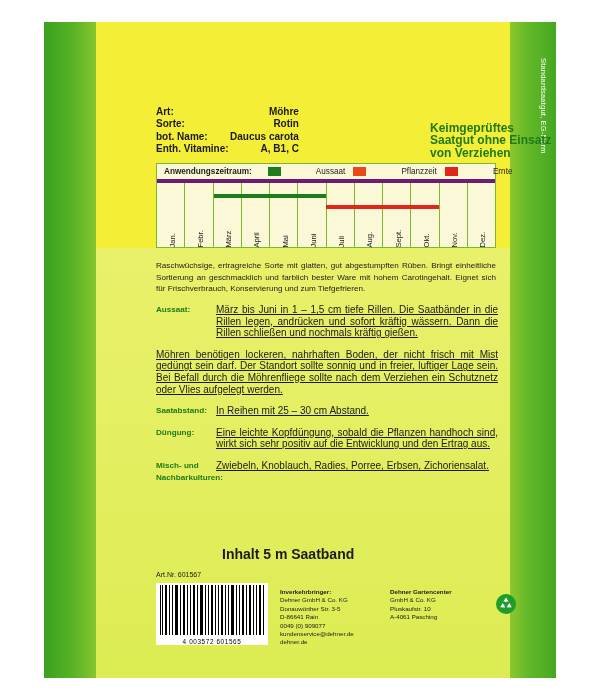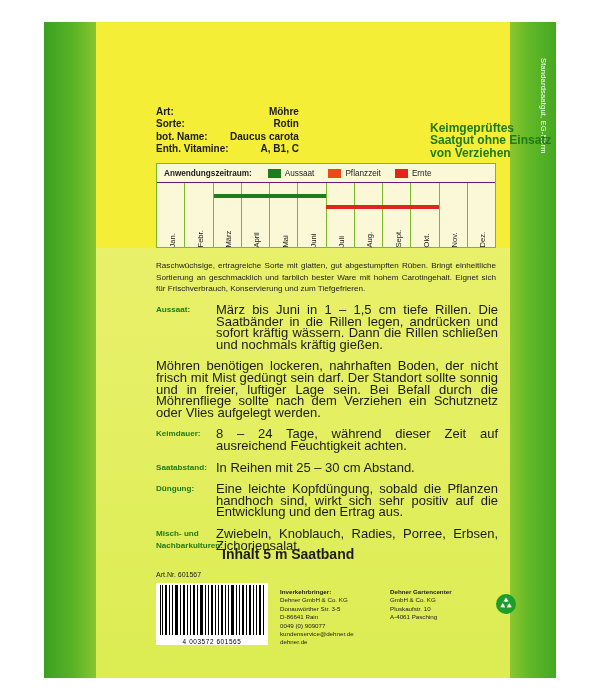--- a/index.html
+++ b/index.html
@@ -107,38 +107,39 @@
     top: 141px;
     width: 338px;
     height: 83px;
     background: #fbf8d8;
     border: 1px solid #7ab82c;
   }
   .cal-legend {
     position: absolute;
     left: 0; top: 0; right: 0;
     height: 19px;
-    border-bottom: 1px solid #701a75;
+    border-bottom: 4px solid #701a75;
     display: flex;
     align-items: center;
     padding-left: 7px;
     box-sizing: border-box;
   }
   .cal-legend .title {
     font-size: 8.2px;
     font-weight: bold;
     color: #1b1b1b;
     margin-right: 16px;
   }
   .legend-item {
     display: flex;
     align-items: center;
-    margin-right: 14px;
+    margin-right: 8px;
     font-size: 8.2px;
     color: #1b1b1b;
+    gap: 31px;
   }
   .legend-swatch {
     width: 13px;
     height: 9px;
     margin-right: 4px;
     display: inline-block;
   }
   .sw-aussaat { background: #1d7d1d; }
   .sw-pflanz { background: #e74a1b; }
   .sw-ernte { background: #e0251c; }
@@ -222,24 +223,25 @@
   .row .label {
     width: 60px;
     flex: 0 0 60px;
     font-size: 8.1px;
     line-height: 11.6px;
     font-weight: bold;
     color: #1f7a1a;
   }
   .row .text {
     flex: 1;
-    font-size: 13px;
+    font-size: 10px;
     line-height: 11.6px;
     color: #1b1b1b;
     text-align: justify;
+    text-decoration: underline;
   }
 
   .inhalt {
     position: absolute;
     left: 178px;
     top: 524px;
     font-size: 14px;
     font-weight: bold;
     color: #1b1b1b;
   }
@@ -435,24 +437,20 @@
 
   <div class="intro">Raschwüchsige, ertragreiche Sorte mit glatten, gut abgestumpften Rüben. Bringt einheitliche Sortierung an geschmacklich und farblich bester Ware mit hohem Carotingehalt. Eignet sich für Frischverbrauch, Konservierung und zum Tiefgefrieren.</div>
 
   <div class="rows">
     <div class="row">
       <div class="label">Aussaat:</div>
       <div class="text">März bis Juni in 1 – 1,5 cm tiefe Rillen. Die Saatbänder in die Rillen legen, andrücken und sofort kräftig wässern. Dann die Rillen schließen und nochmals kräftig gießen.</div>
     </div>
     <div class="row">
       <div class="text">Möhren benötigen lockeren, nahrhaften Boden, der nicht frisch mit Mist gedüngt sein darf. Der Standort sollte sonnig und in freier, luftiger Lage sein. Bei Befall durch die Möhrenfliege sollte nach dem Verziehen ein Schutznetz oder Vlies aufgelegt werden.</div>
-    </div>
-    <div class="row">
-      <div class="label">Keimdauer:</div>
-      <div class="text">8 – 24 Tage, während dieser Zeit auf ausreichend Feuchtigkeit achten.</div>
     </div>
     <div class="row">
       <div class="label">Saatabstand:</div>
       <div class="text">In Reihen mit 25 – 30 cm Abstand.</div>
     </div>
     <div class="row">
       <div class="label">Düngung:</div>
       <div class="text">Eine leichte Kopfdüngung, sobald die Pflanzen handhoch sind, wirkt sich sehr positiv auf die Entwicklung und den Ertrag aus.</div>
     </div>
     <div class="row">

